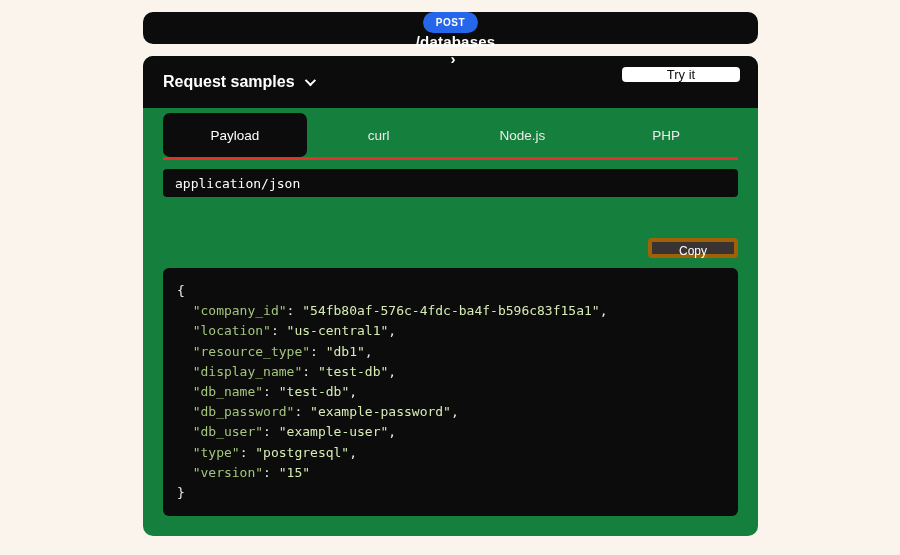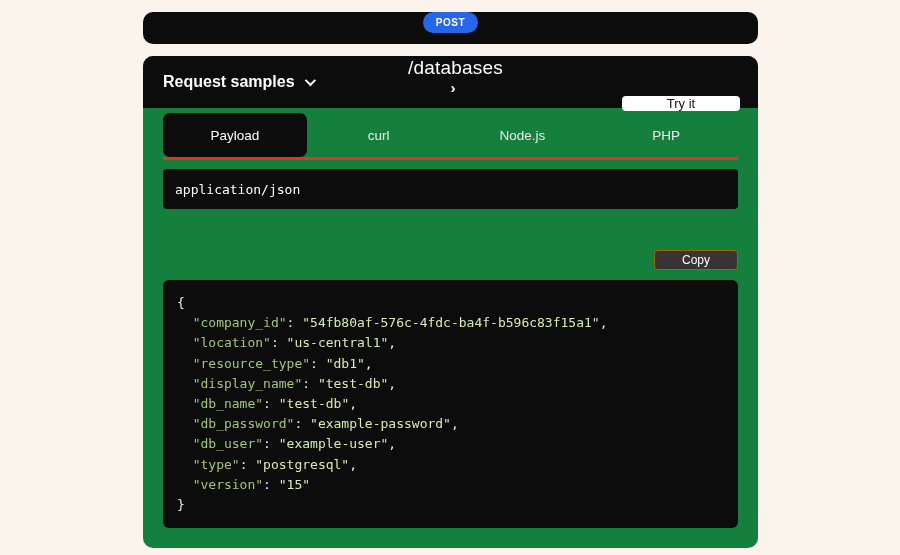--- a/index.html
+++ b/index.html
@@ -14,21 +14,21 @@
 
   
   .endpoint-bar {
     background:#0c0c0c; border-radius:10px; height:32px;
     display:flex; align-items:center; padding:0 18px;flex-direction:column;
   }
   .post-badge {
     background:#2566eb; color:#fff; font-size:10px; font-weight:bold;
     letter-spacing:.6px; padding:5px 13px; border-radius:999px;
   }
-  .path { color:#fff; font-weight:normal; font-size:19px; margin-left:10px; letter-spacing:.2px;margin-top:24px; }
+  .path { color:#fff; font-weight:bold; font-size:15px; margin-left:10px; letter-spacing:.2px; }
   .path-chevron { color:#fff; font-size:15px; margin-left:5px; font-weight:bold; }
   .tryit {
     margin-left:auto; background:#fff; color:#111; border:none; border-radius:4px;
     font-size:13px; font-weight:500; width:118px; height:30px; cursor:pointer;
     font-family:Liberation Sans, sans-serif;
   }
 
   
   .panel { margin-top:12px; background:#15803d; border-radius:10px; overflow:hidden; padding-bottom:20px; }
   .panel-header {
@@ -45,29 +45,29 @@
   .tabs { margin:5px 20px 0; display:flex; height:44px; }
   .tab {
     flex:1; display:flex; align-items:center; justify-content:center;
     color:#efe9e9; font-size:13.5px; cursor:pointer; white-space:nowrap; overflow:hidden;border-radius:7px;
   }
   .tab.active { background:#0c0c0c; color:#fff; font-weight:500; }
   .tabs-underline { height:3px; background:#e23229; margin:0 20px; }
 
   
   .ctype-bar {
-    margin:9px 20px 0; height:40px; background:#0c0c0c; border-radius:4px;
+    margin:9px 20px 0; height:28px; background:#0c0c0c; border-radius:4px;
     display:flex; align-items:center; padding:0 12px;
     color:#fff; font-family:"DejaVu Sans Mono", monospace; font-size:13px;
   }
 
   
   .copy-row { margin:41px 20px 0; display:flex; justify-content:flex-end; }
   .copy-btn {
-    background:#3a3334; border:1px solid #a16207; border-radius:4px;
+    background:#3a3334; border:4px solid #a16207; border-radius:4px;
     color:#fff; font-size:12px; font-weight:500; padding:2px 27px; height:20px;
     cursor:pointer; font-family:"Liberation Sans", sans-serif;
   }
 
   
   .code-block {
     margin:10px 20px 0; background:#0c0c0c; border-radius:6px;
     padding:13px 14px; font-family:"DejaVu Sans Mono", monospace;
     font-size:13px; line-height:20.2px; color:#ececec; white-space:pre;
   }

